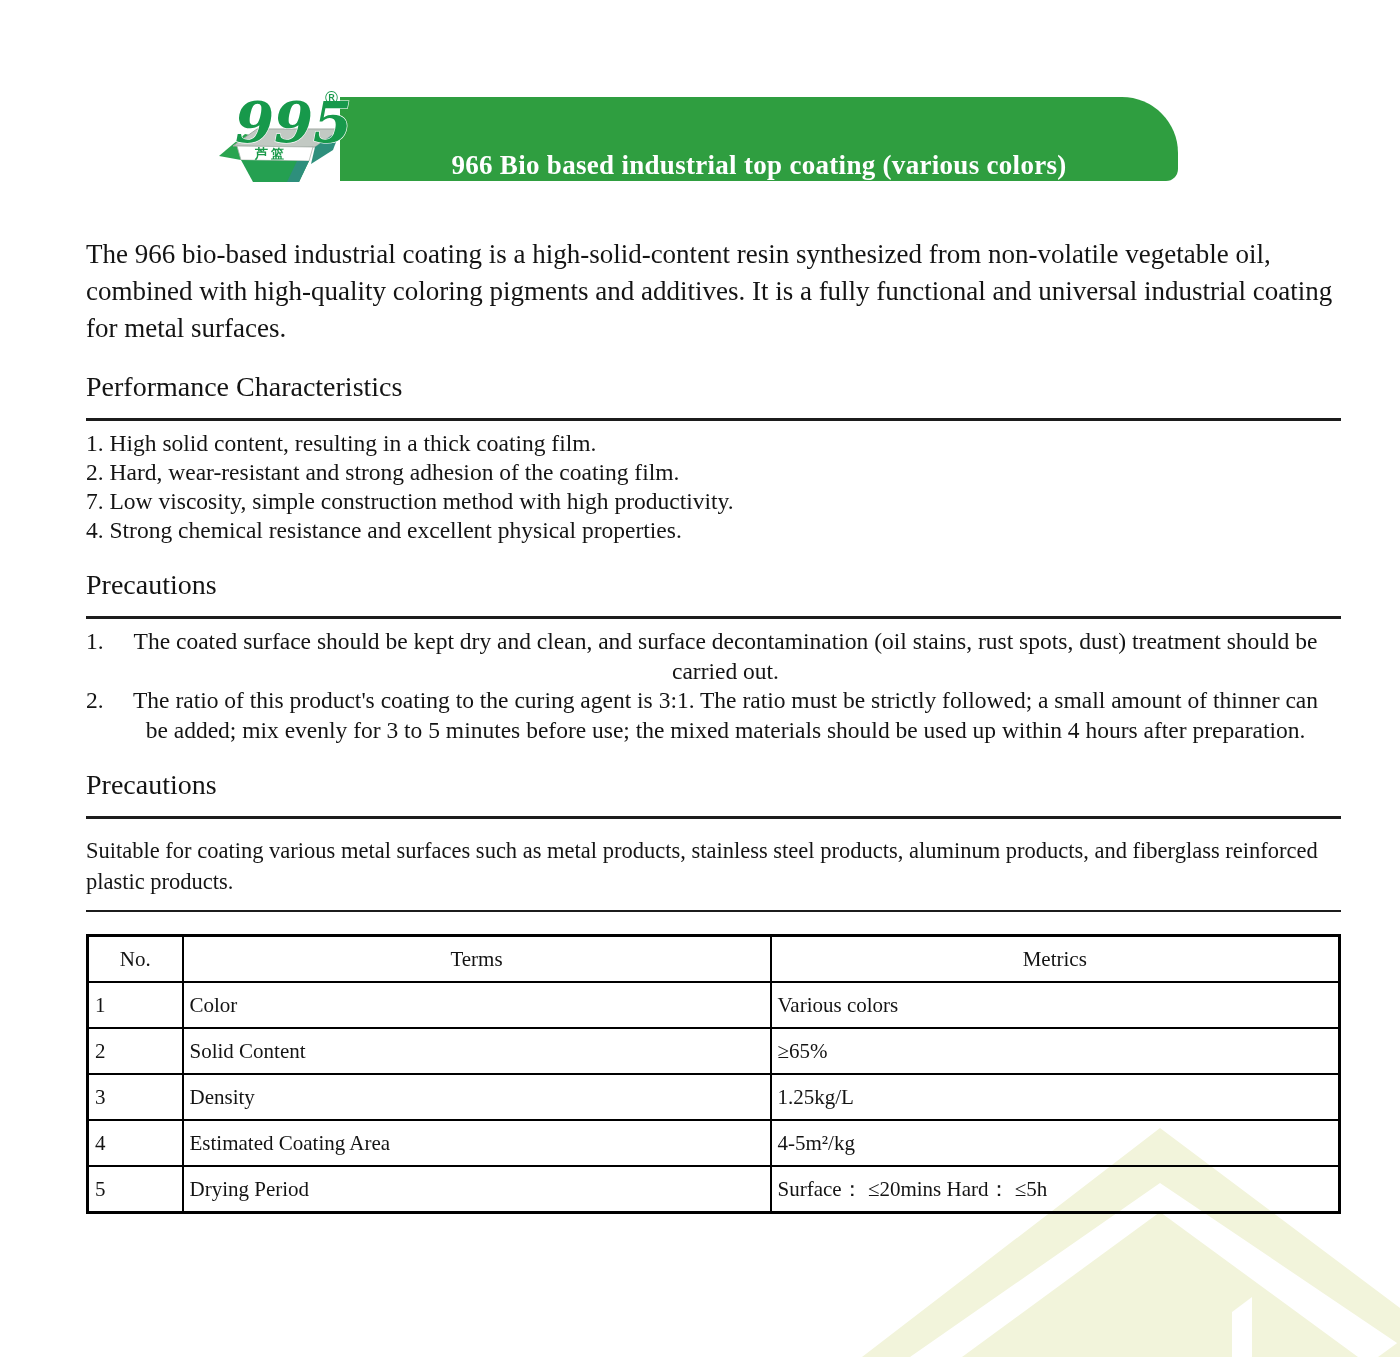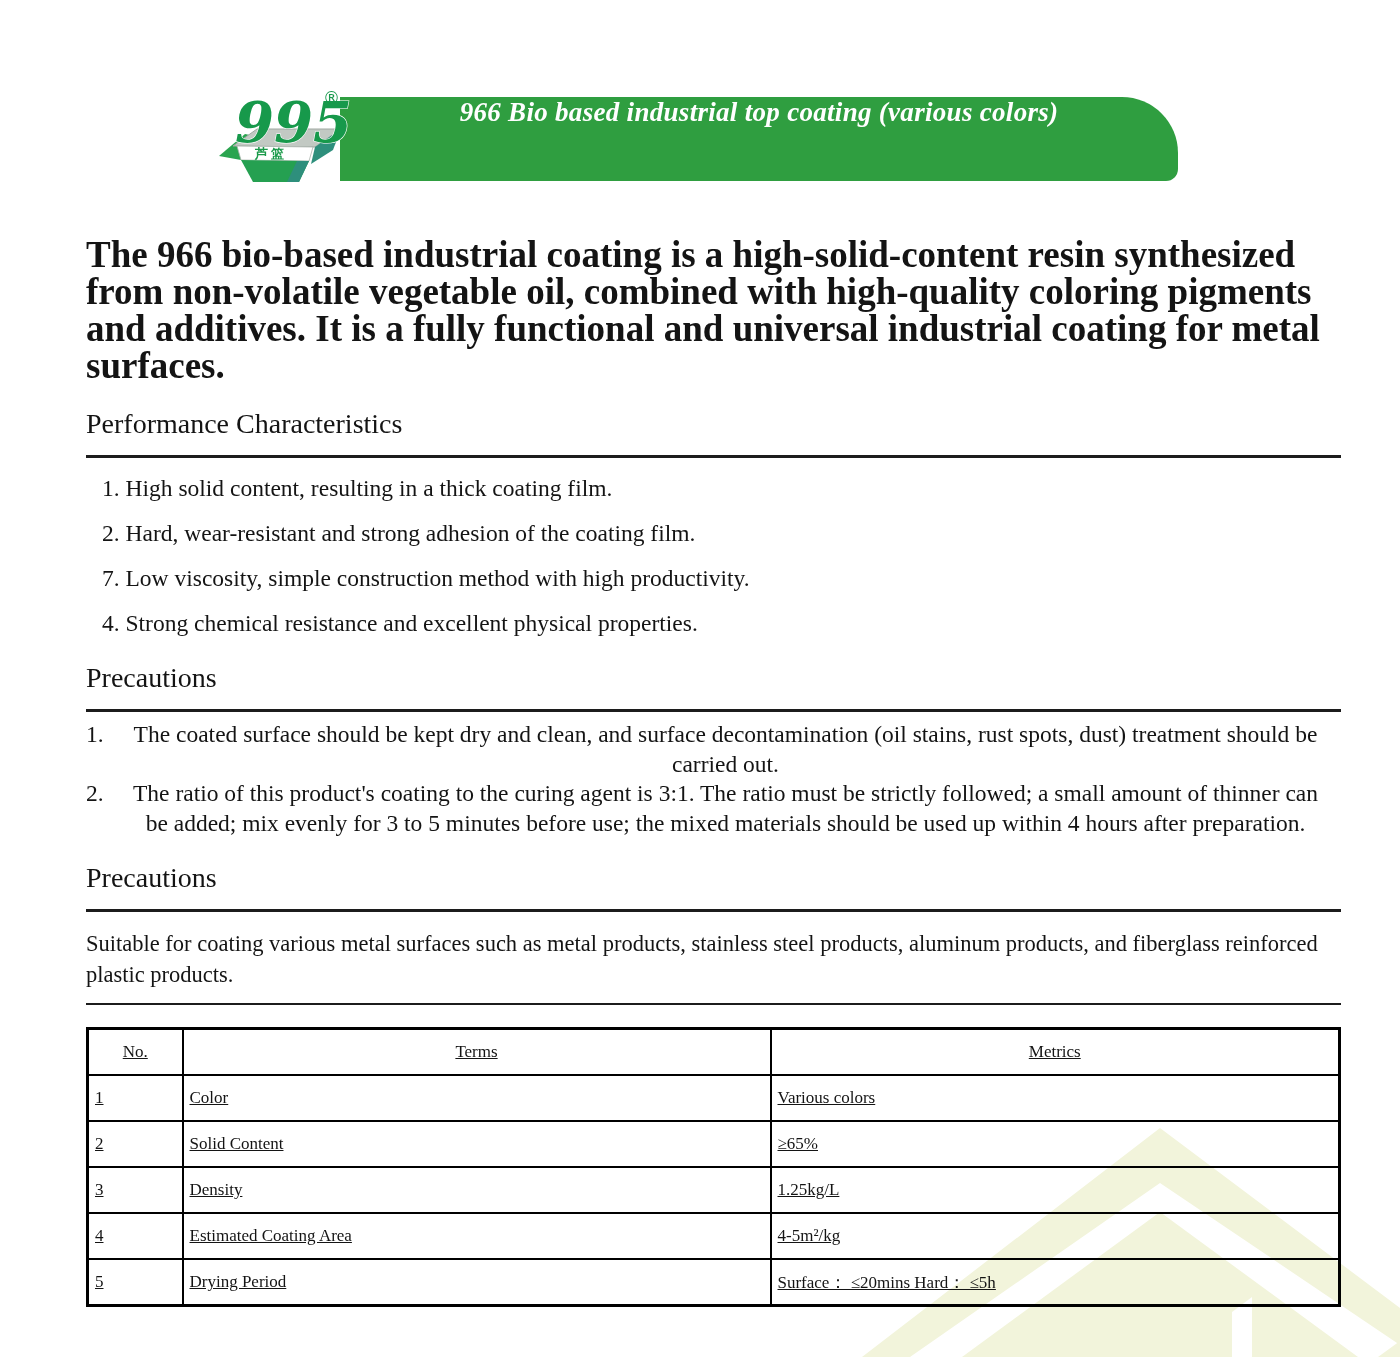--- a/index.html
+++ b/index.html
@@ -14,55 +14,55 @@
   
   .watermark{position:absolute;left:0;top:0;z-index:0;pointer-events:none;}
   
   .content{position:relative;z-index:1;}
   
   .header{position:relative;height:181px;}
   .banner{
     position:absolute;left:340px;top:97px;width:838px;height:84px;
     background:#2f9e40;
     border-radius:0 56px 12px 0;
-    display:flex;align-items:flex-start;justify-content:center;font-style:italic;
+    display:flex;align-items:flex-end;justify-content:center;
   }
   .banner-title{
     color:#ffffff;font-size:27px;font-weight:bold;letter-spacing:.3px;
     font-family:"Liberation Serif",serif;margin:0;
   }
   .logo{position:absolute;left:211px;top:84px;width:140px;height:108px;z-index:2;}
   
   .intro{
     margin:55px 0 0 86px;width:1250px;
-    font-size:37px;line-height:37px;font-weight:bold;
+    font-size:27px;line-height:37px;
   }
   
   .section-heading{
     margin:22px 0 0 86px;
     font-size:28px;font-weight:400;line-height:36px;
   }
   .rule{width:1255px;margin:13px 0 0 86px;background:#1c1c1c;height:3px;}
   .rule.thin{height:2.5px;}
   .plain-list{margin:8px 0 0 86px;width:1250px;font-size:23.5px;line-height:29px;}
-  .plain-list div{margin:16px;}
+  .plain-list div{margin:0;}
   .hang-list{margin:8px 0 0 86px;width:1245px;font-size:23.5px;line-height:29.5px;}
   .hang-item{display:flex;}
   .hang-item .num{flex:0 0 34px;}
   .hang-item .txt{flex:1;text-align:center;}
   .apps-body{margin:16px 0 0 86px;width:1245px;font-size:22.5px;line-height:31px;}
   
   table.perf{
     margin:22px 0 0 86px;width:1255px;
     border-collapse:collapse;background:transparent;
   }
   table.perf th,table.perf td{
     border:2.5px solid #000;
     height:44px;vertical-align:middle;
-    font-size:17px;font-weight:400;padding:0 6px;background:transparent;text-decoration:underline;
+    font-size:21px;font-weight:400;padding:0 6px;background:transparent;
   }
   table.perf{border:3px solid #000;}
   col.c-no{width:95px;}
   col.c-terms{width:588px;}
 </style>
 </head>
 <body>
 
 <div class="page">
 

